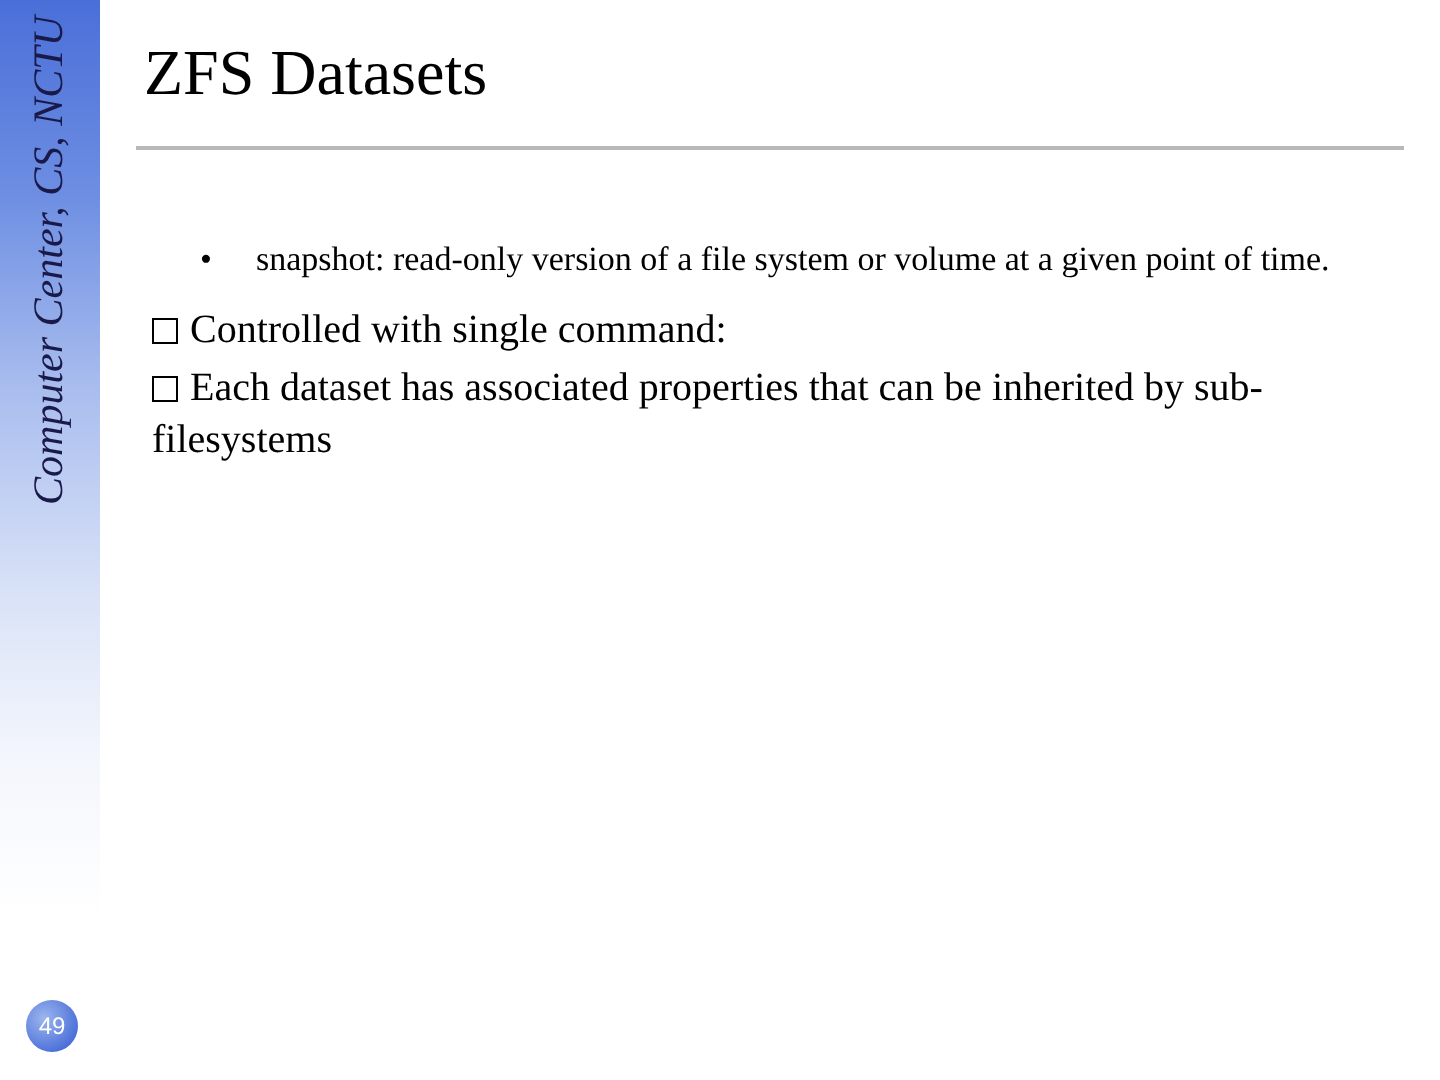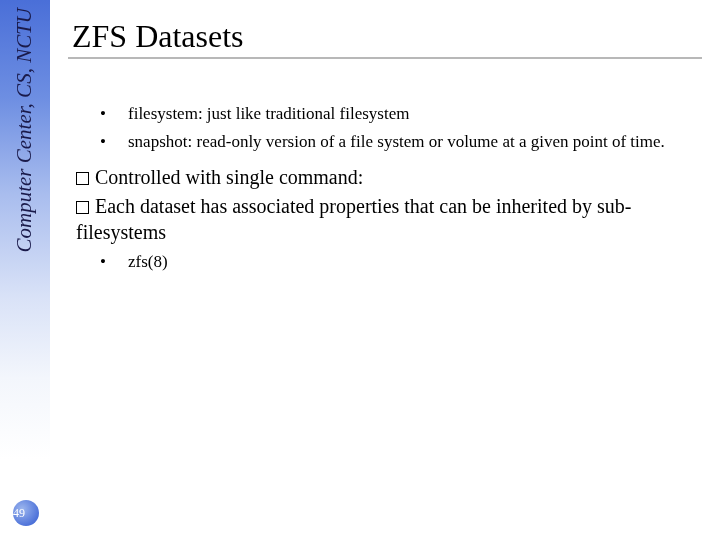--- a/index.html
+++ b/index.html
@@ -34,39 +34,39 @@
   }
   .page-num {
     position: absolute;
     left: 13px;
     bottom: 14px;
     width: 26px;
     height: 26px;
     border-radius: 50%;
     background: radial-gradient(circle at 35% 35%, #9cb6ee, #4a6fd8 75%);
     color: #ffffff;
-    font-family: Liberation Serif, serif;
+    font-family: Liberation Sans, sans-serif;
     font-size: 12px;
     display: flex;
     align-items: center;
-    justify-content: flex-start;
+    justify-content: center;
   }
   .content {
     position: absolute;
     left: 72px;
     top: 0;
     right: 10px;
     height: 540px;
   }
   .title {
     font-size: 32px;
     font-family: "Times New Roman", serif;
     color: #000;
     padding-top: 18px;
-    padding-bottom: 2px;
+    padding-bottom: 18px;
   }
   .hr {
     border: none;
     border-top: 2px solid #b8b8b8;
     margin-left: -4px;
     margin-right: 8px;
   }
   .body {
     padding-top: 38px;
     font-size: 20px;
@@ -108,29 +108,27 @@
     <span>49</span>
   </div>
 </div>
 
 <div class="content">
   <div class="title">ZFS Datasets</div>
   <hr class="hr">
 
   <div class="body">
 
-    <div class="l2">filesystem: just like traditional filesystem</div>
     <div class="l2">snapshot: read-only version of a file system or volume at a given point of time.</div>
 
     <div class="gap"></div>
 
 
     <div class="l1">
       <span class="box"></span><span>Controlled with single command:</span>
     </div>
 
     <div class="l1">
       <span class="box"></span><span>Each dataset has associated properties that can be inherited by sub-filesystems</span>
     </div>
-    <div class="l2">zfs(8)</div>
 
   </div>
 </div>
 
 </body></html>

